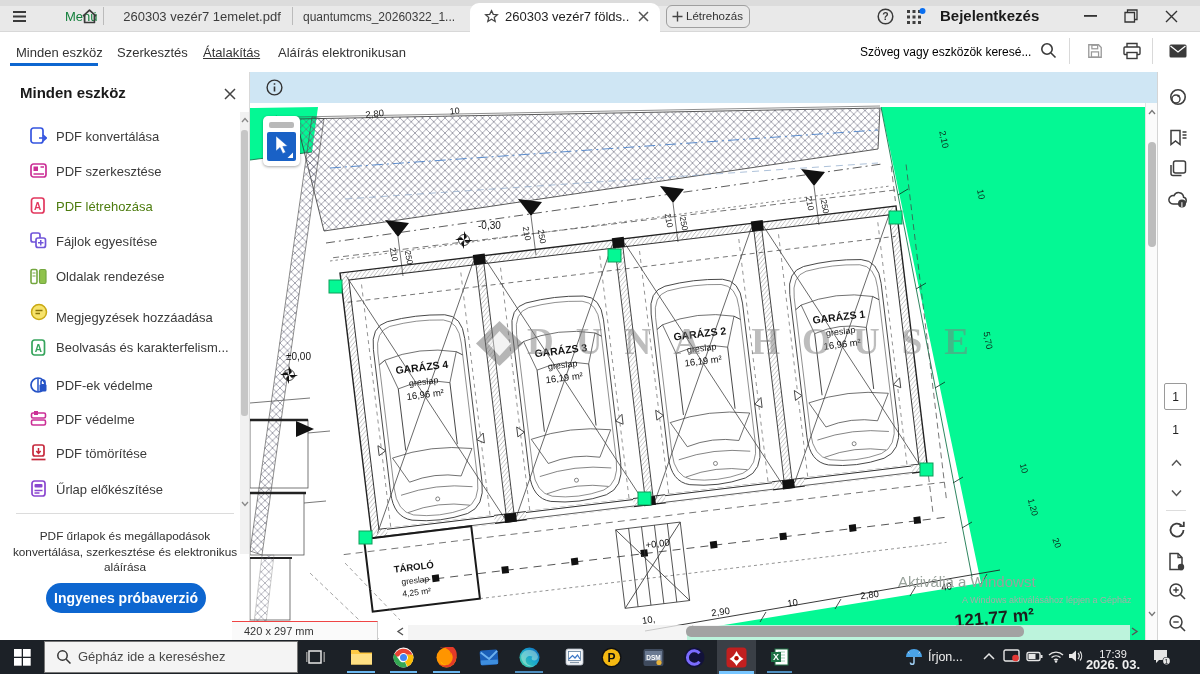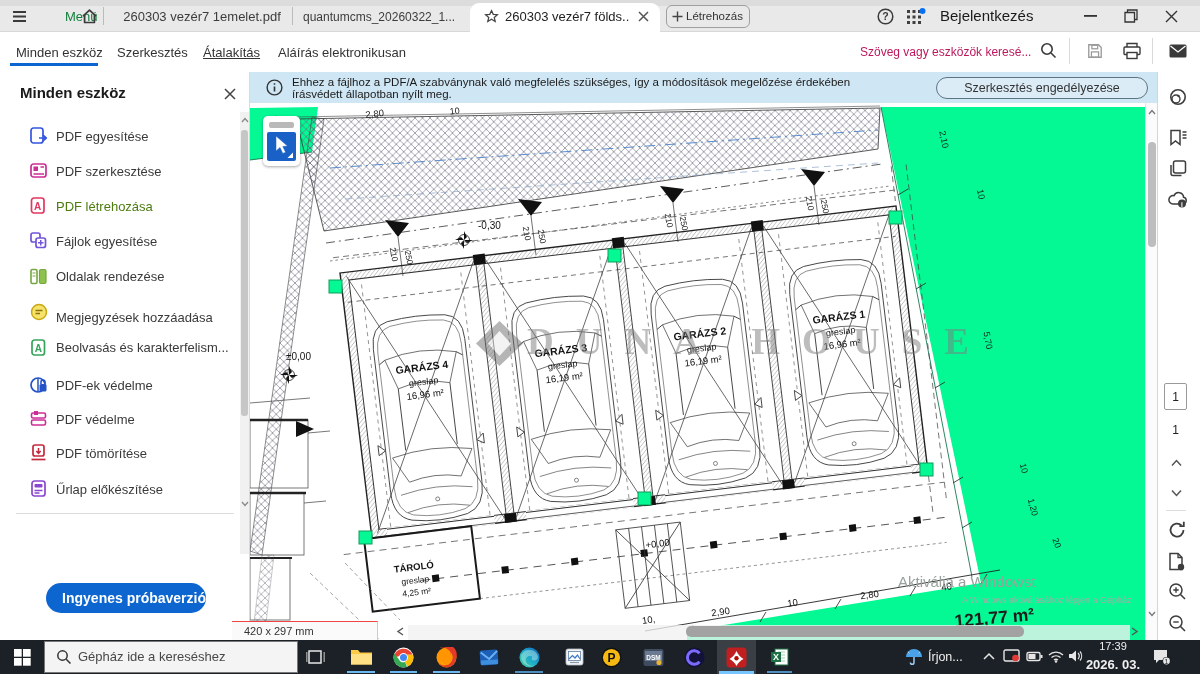--- a/index.html
+++ b/index.html
@@ -52,39 +52,39 @@
         <rect x="12" y="2" width="3" height="3"></rect>
         <rect x="1" y="7.5" width="3" height="3"></rect>
         <rect x="6.5" y="7.5" width="3" height="3"></rect>
         <rect x="12" y="7.5" width="3" height="3"></rect>
         <rect x="1" y="13" width="3" height="3"></rect>
         <rect x="6.5" y="13" width="3" height="3"></rect>
         <rect x="12" y="13" width="3" height="3"></rect>
       </g>
     <circle cx="16.5" cy="3" r="3" fill="#0b6ff0"></circle>
   </svg>
-  <div class="abs" style="left:940px;top:7px;font-size:15px;font-weight:normal;color:#1a1a1a;">Bejelentkezés</div>
+  <div class="abs" style="left:940px;top:7px;font-size:15px;font-weight:bold;color:#1a1a1a;">Bejelentkezés</div>
   <svg class="abs" style="left:1084px;top:15px" width="14" height="3">
       <rect width="13" height="1.8" fill="#333"></rect>
     </svg>
   <svg class="abs" style="left:1124px;top:9px" width="14" height="14" viewBox="0 0 14 14">
       <path d="M3.5 3.5 V1 H13 V10.5 H10.5 M1 3.5 H10.5 V13 H1 Z" fill="none" stroke="#333" stroke-width="1.3"></path>
     </svg>
   <svg class="abs" style="left:1165px;top:10px" width="13" height="13">
       <path d="M1 1 L12 12 M12 1 L1 12" stroke="#333" stroke-width="1.4"></path>
     </svg>
 </div>
 
 <div class="abs" id="toolbar" style="left:0;top:32px;width:1200px;height:40px;background:#fff;">
   <div class="abs" style="left:16px;top:13px;font-size:13px;color:#333;">Minden eszköz</div>
   <div class="abs" style="left:10px;top:31px;width:88px;height:3px;background:#0d66d0;"></div>
   <div class="abs" style="left:117px;top:13px;font-size:13px;color:#333;">Szerkesztés</div>
   <div class="abs" style="left:203px;top:13px;font-size:13px;color:#333;text-decoration:underline;">Átalakítás</div>
   <div class="abs" style="left:278px;top:13px;font-size:13px;color:#333;">Aláírás elektronikusan</div>
-  <div class="abs" style="left:860px;top:13px;font-size:12px;color:#be185d;">Szöveg vagy eszközök keresé...</div>
+  <div class="abs" style="left:860px;top:13px;font-size:12px;color:#000000;">Szöveg vagy eszközök keresé...</div>
   <svg class="abs" style="left:1040px;top:10px" width="17" height="17" viewBox="0 0 17 17">
       <circle cx="7" cy="7" r="5.2" fill="none" stroke="#3a3a3a" stroke-width="1.6"></circle>
       <path d="M11 11 L15.5 15.5" stroke="#3a3a3a" stroke-width="1.6"></path>
     </svg>
   <div class="abs" style="left:1069px;top:6px;width:1px;height:26px;background:#d9d9d9;"></div>
 
   <svg class="abs" style="left:1087px;top:11px" width="16" height="16" viewBox="0 0 18 18">
       <path d="M2 2 H13 L16 5 V16 H2 Z" fill="none" stroke="#9a9a9a" stroke-width="1.5"></path>
       <rect x="5" y="10" width="8" height="6" fill="none" stroke="#9a9a9a" stroke-width="1.4"></rect>
       <rect x="5.5" y="2.5" width="6.5" height="4" fill="none" stroke="#9a9a9a" stroke-width="1.4"></rect>
@@ -107,21 +107,21 @@
   <div class="abs" style="left:20px;top:12px;font-size:15px;font-weight:bold;color:#1a1a1a;">Minden eszköz</div>
   <svg class="abs" style="left:224px;top:16px" width="12" height="12">
       <path d="M1 1 L11 11 M11 1 L1 11" stroke="#444" stroke-width="1.5"></path>
     </svg>
   <div id="toollist">
 
   <div class="abs" style="left:30px;top:55px;"><svg width="17" height="17" viewBox="0 0 17 17">
           <rect x="1" y="1" width="12" height="15" rx="2.5" fill="none" stroke="#3555e0" stroke-width="1.7"></rect>
           <path d="M9 11 h7 M13 8 l3.2 3 L13 14" fill="none" stroke="#3555e0" stroke-width="1.7"></path>
         </svg></div>
-  <div class="abs" style="left:56px;top:57px;font-size:13px;color:#3a3a3a;">PDF egyesítése</div>
+  <div class="abs" style="left:56px;top:57px;font-size:13px;color:#3a3a3a;">PDF konvertálása</div>
   <div class="abs" style="left:30px;top:90px;"><svg width="17" height="17" viewBox="0 0 17 17">
           <rect x="1" y="2" width="15" height="13" rx="2.5" fill="none" stroke="#cb2f96" stroke-width="1.7"></rect>
           <rect x="3.5" y="4.5" width="4.5" height="4.5" fill="#cb2f96"></rect>
           <path d="M10.5 5 h3.5 M3.5 12 h10.5" stroke="#cb2f96" stroke-width="1.6"></path>
         </svg></div>
   <div class="abs" style="left:56px;top:92px;font-size:13px;color:#3a3a3a;">PDF szerkesztése</div>
   <div class="abs" style="left:30px;top:125px;"><svg width="17" height="17" viewBox="0 0 17 17">
           <rect x="1.5" y="1" width="12.5" height="15" rx="2.5" fill="none" stroke="#e2375e" stroke-width="1.7"></rect>
           <text x="7.7" y="12.5" font-size="10" font-weight="bold" fill="#e2375e" text-anchor="middle" font-family="Liberation Sans">A</text>
         </svg></div>
@@ -177,30 +177,29 @@
 
   <div class="abs" style="left:240px;top:40px;width:9px;height:442px;background:#f1f1f1;"></div>
   <svg class="abs" style="left:241px;top:45px" width="8" height="6">
       <path d="M1 5 L4 1.5 L7 5" fill="none" stroke="#888" stroke-width="1.3"></path>
     </svg>
   <div class="abs" style="left:241px;top:58px;width:7px;height:286px;background:#c6c6c6;border-radius:3px;"></div>
   <svg class="abs" style="left:241px;top:429px" width="8" height="6">
       <path d="M1 1 L4 4.5 L7 1" fill="none" stroke="#888" stroke-width="1.3"></path>
     </svg>
   <div class="abs" style="left:16px;top:441px;width:218px;height:1px;background:#dcdcdc;"></div>
-  <div class="abs" style="left:46px;top:511px;width:160px;height:30px;border-radius:15px;background:#0d66d0;color:#fff;font-size:14px;font-weight:bold;text-align:right;line-height:30px;">Ingyenes próbaverzió</div>
+  <div class="abs" style="left:5px;top:457px;width:240px;text-align:center;font-size:11.8px;color:#2f2f2f;line-height:15.5px;">PDF űrlapok és megállapodások konvertálása, szerkesztése és elektronikus aláírása</div>
+  <div class="abs" style="left:46px;top:511px;width:160px;height:30px;border-radius:15px;background:#0d66d0;color:#fff;font-size:14px;font-weight:bold;text-align:center;line-height:30px;">Ingyenes próbaverzió</div>
 </div>
 
 <div class="abs" id="notifbar" style="left:250px;top:72px;width:907px;height:31px;background:#cfe6f4;">
   <svg class="abs" style="left:16px;top:7px" width="17" height="17" viewBox="0 0 17 17">
       <circle cx="8.5" cy="8.5" r="7.4" fill="none" stroke="#333" stroke-width="1.4"></circle>
       <path d="M8.5 4.2 v1.6 M8.5 7.4 v5" stroke="#333" stroke-width="1.6"></path>
     </svg>
-  <div class="abs" style="left:42px;top:4px;width:640px;font-size:11.5px;color:#1a1a1a;line-height:12px;">Ehhez a fájlhoz a PDF/A szabványnak való megfelelés szükséges, így a módosítások megelőzése érdekében<br>írásvédett állapotban nyílt meg.</div>
-  <div class="abs" style="left:686px;top:5px;width:212px;height:22px;border:1.5px solid #5f7482;border-radius:12px;background:rgba(255,255,255,0.25);font-size:12.5px;color:#333;text-align:center;line-height:20px;">Szerkesztés engedélyezése</div>
 </div>
 
 <div class="abs" id="drawing" style="left:250px;top:103px;width:895px;height:537px;background:#fff;overflow:hidden;">
 <svg width="895" height="537" viewBox="0 0 895 537" id="plansvg">
 <defs>
   <pattern id="xh" width="7.5" height="7.5" patternUnits="userSpaceOnUse">
           <path d="M0 0 L7.5 7.5 M7.5 0 L0 7.5" stroke="#68687a" stroke-width="0.6"></path>
         </pattern>
   <pattern id="dh" width="4.5" height="4.5" patternUnits="userSpaceOnUse">
           <path d="M0 4.5 L4.5 0" stroke="#777" stroke-width="0.5"></path>
@@ -629,21 +628,21 @@
         <rect x="2.5" y="4" width="7" height="5" fill="#e6e6e6"></rect>
       </svg>
   <svg class="abs" style="left:1048px;top:10px" width="16" height="13" viewBox="0 0 16 13">
         <path d="M1 5 a10 10 0 0 1 14 0 M3.5 7.5 a7 7 0 0 1 9 0 M6 10 a3.5 3.5 0 0 1 4 0" fill="none" stroke="#e6e6e6" stroke-width="1.4"></path>
         <circle cx="8" cy="11.5" r="1.2" fill="#e6e6e6"></circle>
       </svg>
   <svg class="abs" style="left:1068px;top:9px" width="15" height="14" viewBox="0 0 15 14">
         <path d="M1 5 h3 l4 -3.5 v11 L4 9 H1 Z" fill="#e6e6e6"></path>
         <path d="M10 4 a4.5 4.5 0 0 1 0 6 M12 2.5 a7 7 0 0 1 0 9" fill="none" stroke="#e6e6e6" stroke-width="1.2"></path>
       </svg>
-  <div class="abs" style="left:1085px;top:0;width:56px;font-size:11px;color:#f0f0f0;text-align:center;">17:39</div>
+  <div class="abs" style="left:1085px;top:8px;width:56px;font-size:11px;color:#f0f0f0;text-align:center;">17:39</div>
   <div class="abs" style="left:1077px;top:17px;width:72px;font-size:13px;color:#f0f0f0;text-align:center;font-weight:bold;">2026. 03. 22.</div>
   <svg class="abs" style="left:1152px;top:8px" width="19" height="18" viewBox="0 0 19 18">
         <path d="M2 2 h13 v10 h-8 l-3 3 v-3 H2 Z" fill="#e6e6e6"></path>
         <circle cx="14.5" cy="13" r="4" fill="#1c2127"></circle>
         <circle cx="14.5" cy="13" r="3.4" fill="#e6e6e6"></circle>
         <text x="14.5" y="15.6" font-size="7" fill="#1c2127" text-anchor="middle" font-family="Liberation Sans">1</text>
       </svg>
   </div>
 </div>
 

